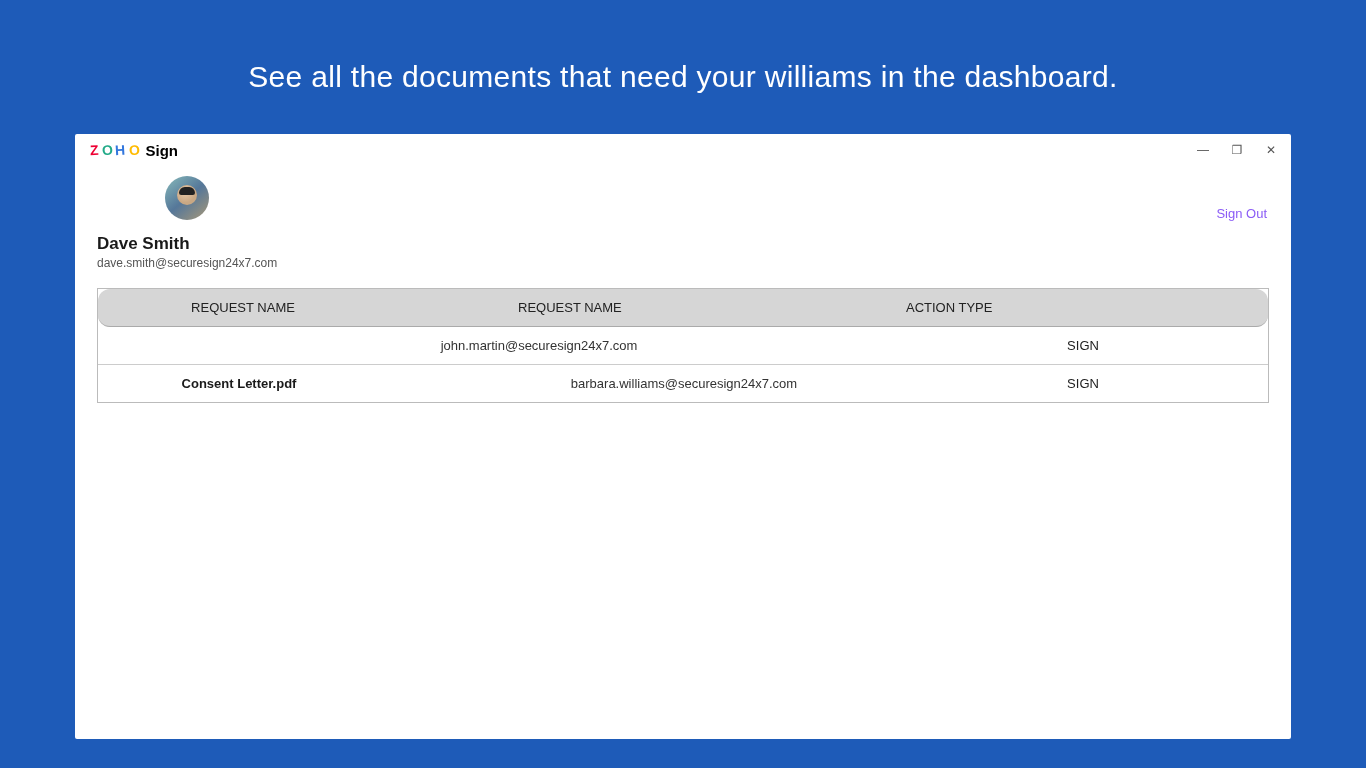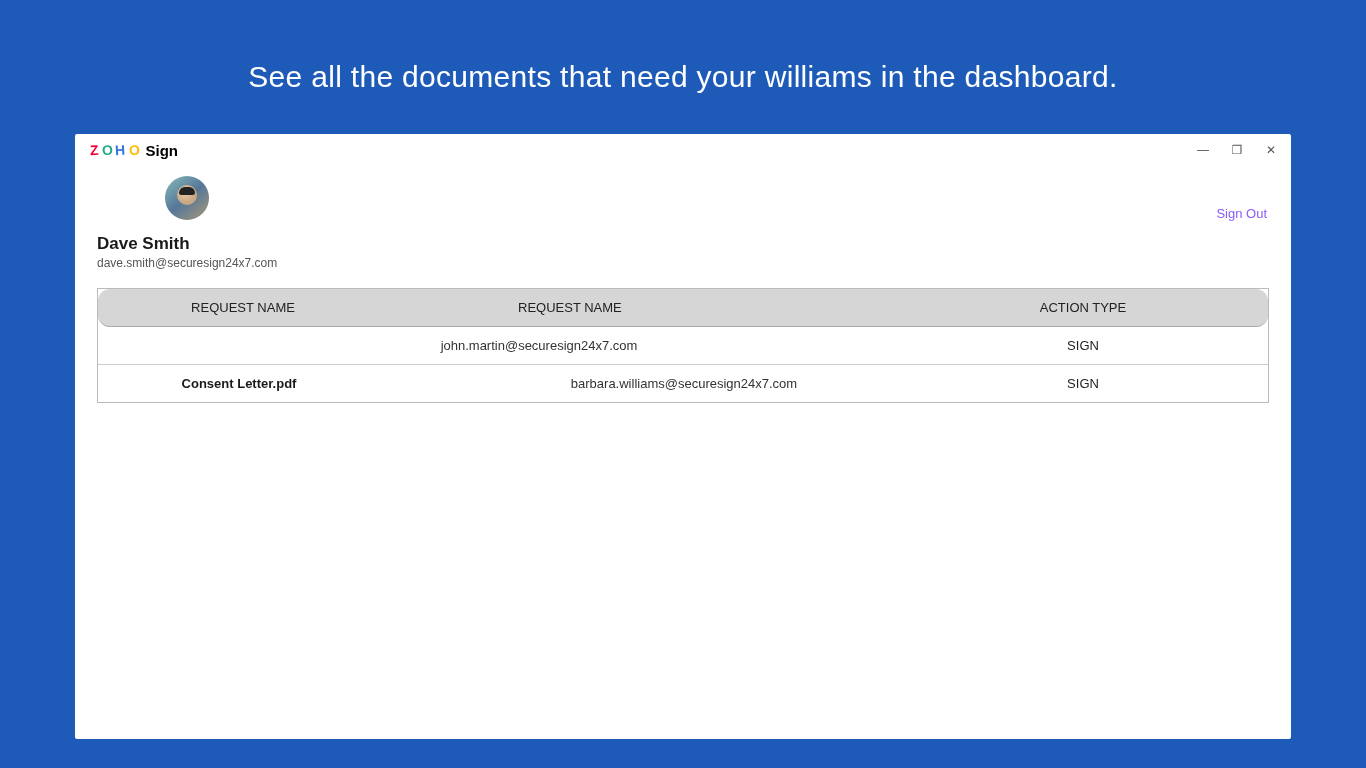--- a/index.html
+++ b/index.html
@@ -149,21 +149,21 @@
     .th, .td {
       font-size: 13px;
       padding: 11px 8px;
     }
     .th {
       color: #222;
       text-align: center;
     }
     .col-name { width: 290px; text-align: center; }
     .col-email { flex: 1; text-align: left; padding-left: 90px; }
-    .col-action { width: 370px; text-align: center; }
+    .col-action { width: 370px; text-align: left; }
     .trow {
       display: flex;
       border-bottom: 1px solid #ccc;
       align-items: center;
     }
     .trow:last-child { border-bottom: none; }
     .td.col-name {
       font-weight: 700;
       text-align: center;
       color: #1a1a1a;

